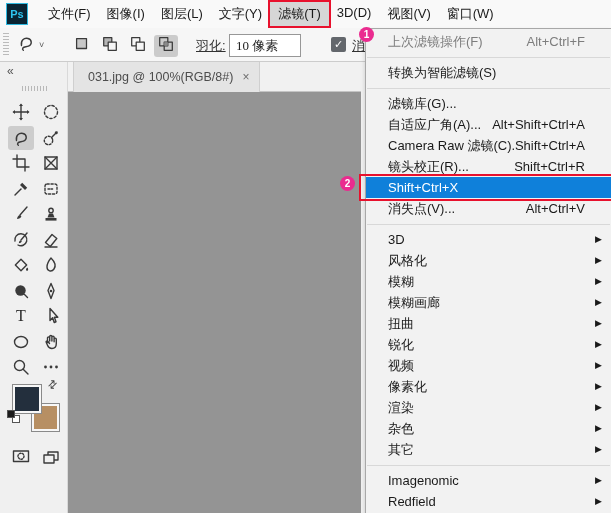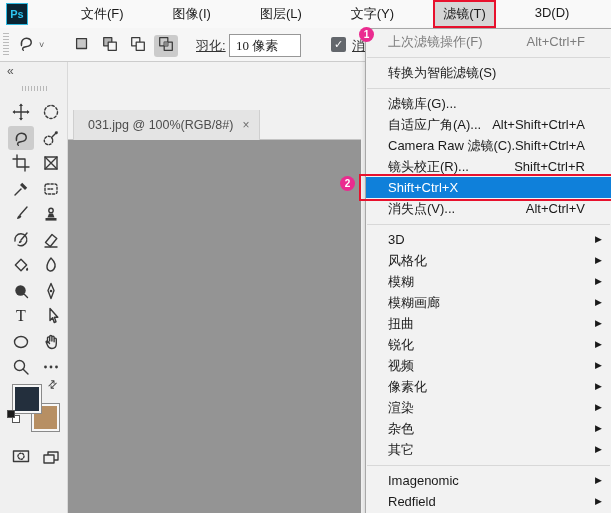--- a/index.html
+++ b/index.html
@@ -14,21 +14,21 @@
   .menubar {
     position:absolute; left:0; top:0; width:611px; height:28px;
     background:#f9f9f9; display:flex; align-items:center; z-index:5;
   }
   .ps-logo {
     width:22px; height:22px; margin:0 12px 0 6px; background:#0a2433;
     border:1px solid #2fb9e0; color:#2fc3ef; font-size:11px; font-weight:bold;
     display:flex; align-items:center; justify-content:center; flex:0 0 auto;
   }
   .menubar-item {
-    font-size:13px; padding:4px 8px; white-space:nowrap; position:relative; cursor:default;margin-left:33px;
+    font-size:13px; padding:4px 8px; white-space:nowrap; position:relative; cursor:default;
   }
   .menubar-item.open { background:#d6d6d6; }
   .menubar-item.open .redbox {
     position:absolute; inset:-1px -2px; border:2px solid #e8112d; pointer-events:none;
   }
 
   
   .optionsbar {
     position:absolute; left:0; top:28px; width:611px; height:34px;
     background:#f6f6f6; border-bottom:1px solid #cccccc; z-index:1;
@@ -76,21 +76,21 @@
   .swatch-bg {
     position:absolute; left:22px; top:22px; width:27px; height:27px;
     border:2px solid #f7f7f7; outline:1px solid #8a8a8a; z-index:1;
   }
   .swatch-swap { position:absolute; left:38px; top:-4px; font-size:11px; color:#444; transform:rotate(-45deg); }
   .swatch-mini { position:absolute; left:-3px; top:28px; width:14px; height:14px; z-index:3; }
   .swatch-mini .w { position:absolute; left:5px; top:5px; width:8px; height:8px; background:#fff; border:1px solid #555; }
   .swatch-mini .b { position:absolute; left:0; top:0; width:8px; height:8px; background:#1c1c1c; border:1px solid #555; }
 
   
-  .docarea { position:absolute; left:68px; top:62px; width:293px; height:317px; z-index:0;margin-top:48px; }
+  .docarea { position:absolute; left:68px; top:62px; width:293px; height:317px; z-index:0; }
   .tabbar { position:absolute; left:0; top:0; width:100%; height:30px; background:#f1f1f1; border-bottom:1px solid #c4c4c4; }
   .doc-tab {
     position:absolute; left:5px; top:0; height:30px; padding:0 10px 0 14px;
     background:#e4e4e4; border-left:1px solid #cfcfcf; border-right:1px solid #cfcfcf;
     display:flex; align-items:center; gap:9px; font-size:12.5px; color:#4d4d4d;
   }
   .doc-tab .close { font-size:12px; color:#6e6e6e; }
   .canvas { position:absolute; left:0; top:30px; width:100%; height:421px; background:#949494; overflow:hidden; }
   .watermark {
     position:absolute; left:40px; top:120px; width:260px; text-align:center;

